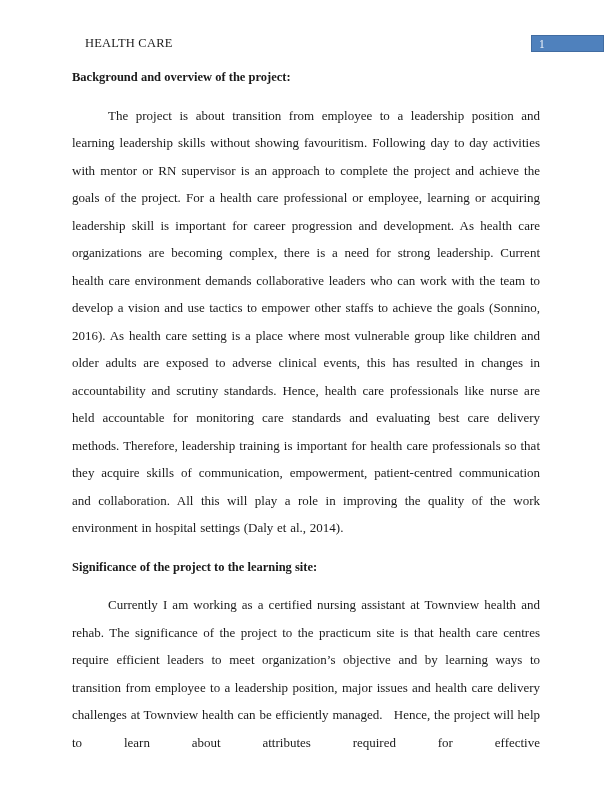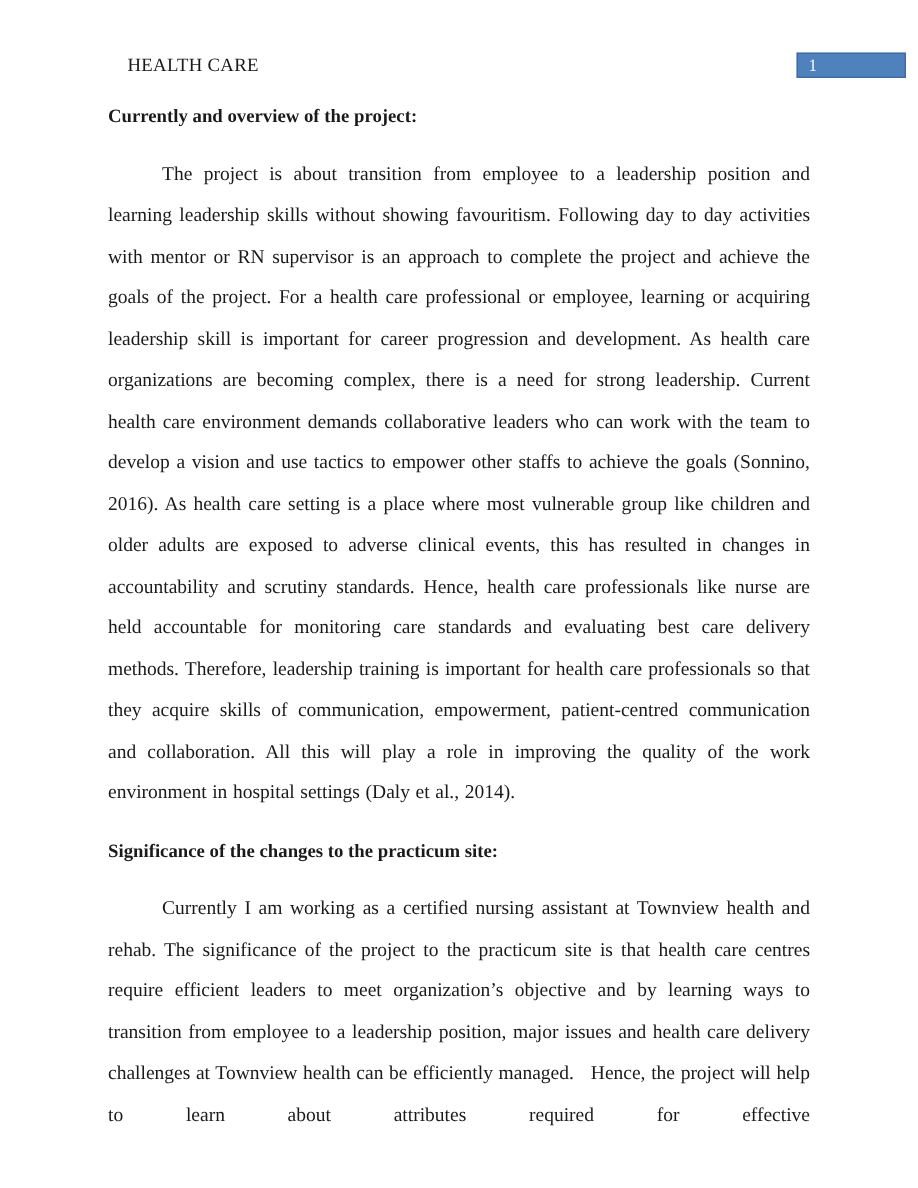--- a/index.html
+++ b/index.html
@@ -77,23 +77,23 @@
 
   <div class="running-head">HEALTH CARE</div>
 
   <div class="page-num-box" style="background: rgb(79, 129, 189);">
     <span>1</span>
   </div>
 
   <div class="content">
 
     <div class="section">
-      <h2 class="section-heading">Currently and overview of the project:</h2>
+      <h2 class="section-heading">Background and overview of the project:</h2>
       <p class="body-para">The project is about transition from employee to a leadership position and learning leadership skills without showing favouritism. Following day to day activities with mentor or RN supervisor is an approach to complete the project and achieve the goals of the project. For a health care professional or employee, learning or acquiring leadership skill is important for career progression and development. As health care organizations are becoming complex, there is a need for strong leadership. Current health care environment demands collaborative leaders who can work with the team to develop a vision and use tactics to empower other staffs to achieve the goals (Sonnino, 2016). As health care setting is a place where most vulnerable group like children and older adults are exposed to adverse clinical events, this has resulted in changes in accountability and scrutiny standards. Hence, health care professionals like nurse are held accountable for monitoring care standards and evaluating best care delivery methods. Therefore, leadership training is important for health care professionals so that they acquire skills of communication, empowerment, patient-centred communication and collaboration. All this will play a role in improving the quality of the work environment in hospital settings (Daly et al., 2014).</p>
     </div>
 
     <div class="section">
-      <h2 class="section-heading">Significance of the changes to the practicum site:</h2>
+      <h2 class="section-heading">Significance of the project to the learning site:</h2>
       <p class="body-para continues">Currently I am working as a certified nursing assistant at Townview health and rehab. The significance of the project to the practicum site is that health care centres require efficient leaders to meet organization’s objective and by learning ways to transition from employee to a leadership position, major issues and health care delivery challenges at Townview health can be efficiently managed. &nbsp; Hence, the project will help to learn about attributes required for effective</p>
     </div>
 
   </div>
 </div>
 
 </body></html>

